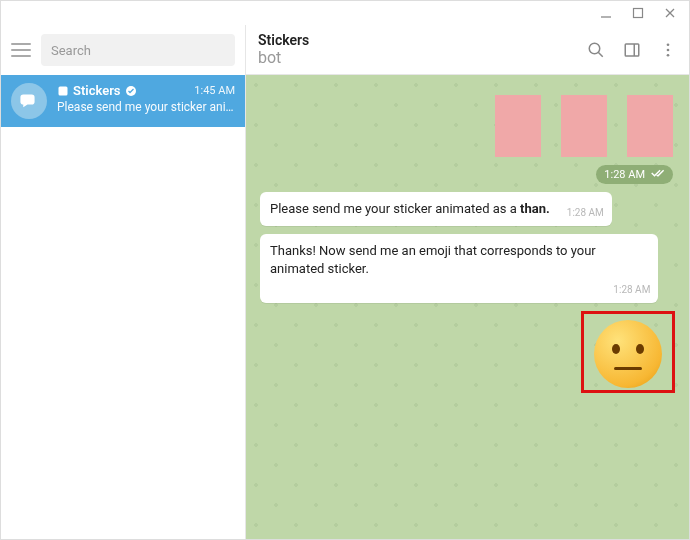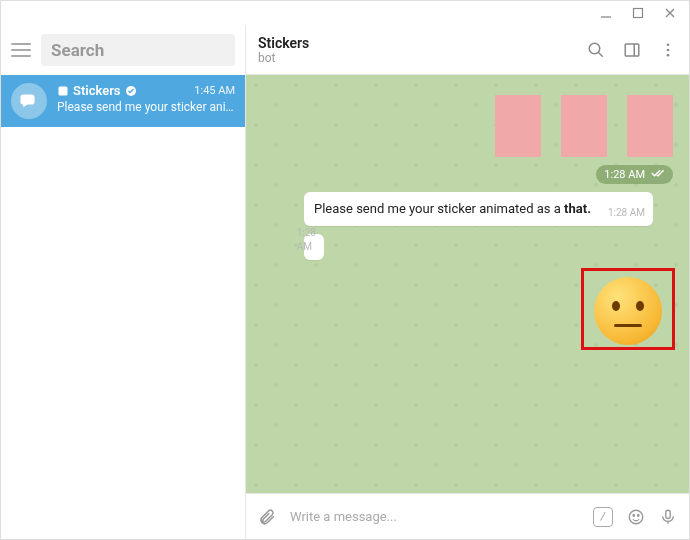--- a/index.html
+++ b/index.html
@@ -5,39 +5,39 @@
   * { box-sizing: border-box; margin: 0; padding: 0; }
   body { font-family: -apple-system, "Segoe UI", Roboto, Arial, sans-serif; font-size: 13px; color: #333; background: #fff; }
   .window { width: 690px; height: 540px; border: 1px solid #ddd; position: relative; display: flex; flex-direction: column; }
   .titlebar { height: 24px; display: flex; justify-content: flex-end; align-items: center; gap: 18px; padding-right: 12px; color: #888; font-size: 12px; }
   .titlebar .tb-btn { width: 14px; height: 14px; display: flex; align-items: center; justify-content: center; cursor: default; }
   .app { flex: 1; display: flex; min-height: 0; }
   .sidebar { width: 245px; display: flex; flex-direction: column; border-right: 1px solid #e6e6e6; }
   .sb-top { height: 50px; display: flex; align-items: center; gap: 10px; padding: 0 10px; }
   .hamburger { width: 20px; height: 14px; display: flex; flex-direction: column; justify-content: space-between; }
   .hamburger span { display: block; height: 2px; background: #aaa; border-radius: 1px; }
-  .search { flex: 1; height: 32px; background: #f1f1f1; border-radius: 4px; display: flex; align-items: center; padding: 0 10px; color: #999; font-size: 17px; font-weight: bold; }
+  .search { flex: 1; height: 32px; background: #f1f1f1; border-radius: 4px; display: flex; align-items: center; padding: 0 10px; color: #999; font-size: 13px; }
   .chat-item { background: #4fa8e0; color: #fff; padding: 8px 10px; display: flex; gap: 10px; align-items: flex-start; }
   .avatar { width: 36px; height: 36px; border-radius: 50%; background: #8cc6e8; display: flex; align-items: center; justify-content: center; flex-shrink: 0; }
   .avatar svg { width:20px; height:20px; }
   .chat-body { flex:1; min-width:0; }
   .chat-line1 { display: flex; align-items: center; justify-content: space-between; }
   .chat-name { display: flex; align-items: center; gap: 4px; font-weight: 600; font-size: 13px; }
   .chat-time { font-size: 11px; opacity: .9; }
   .chat-preview { font-size: 12px; opacity: .95; white-space: nowrap; overflow: hidden; text-overflow: ellipsis; margin-top: 2px; }
   .main { flex:1; display:flex; flex-direction:column; min-width:0; }
   .header { height: 50px; padding: 6px 12px; display:flex; align-items:center; justify-content:space-between; border-bottom:1px solid #e6e6e6; }
   .header-left { display:flex; flex-direction:column; }
   .h-title { font-size:14px; font-weight:600; color:#222; }
-  .h-sub { font-size:12px; color:#999; }
+  .h-sub { font-size:16px; color:#999; }
   .header-right { display:flex; align-items:center; gap:18px; color:#888; }
   .icon-btn { width:18px; height:18px; display:flex; align-items:center; justify-content:center; }
   .messages { flex:1; position:relative; overflow:hidden; background:#bfd7a8; }
   .pattern { position:absolute; inset:0; opacity:.12; background-image: radial-gradient(circle at 10px 10px, #6b8e5b 2px, transparent 2px), radial-gradient(circle at 30px 30px, #6b8e5b 2px, transparent 2px); background-size:40px 40px; }
-  .msg-inner { position:absolute; inset:0; padding:14px 14px 0 14px; display:flex; flex-direction:column; gap:8px; overflow:hidden;margin-left:44px; }
+  .msg-inner { position:absolute; inset:0; padding:14px 14px 0 14px; display:flex; flex-direction:column; gap:8px; overflow:hidden; }
   .stickers-row { display:flex; justify-content:flex-end; gap:20px; padding:6px 2px 0 0; }
   .stk { width:46px; height:62px; background:#f0a8a8; }
   .stamp-row { display:flex; justify-content:flex-end; align-items:center; gap:6px; padding-right:2px; }
   .stamp-pill { background:#8fae76; color:#fff; font-size:11px; padding:3px 8px; border-radius:10px; display:flex; align-items:center; gap:6px; }
   .ticks { color:#e6f3dd; }
   .bubble { background:#fff; border-radius:6px; padding:8px 10px; box-shadow:0 1px 0 rgba(0,0,0,.06); position:relative; max-width:96%; align-self:flex-start; font-size:13px; line-height:1.4; color:#222; }
   .bubble .time { position:absolute; right:8px; bottom:6px; font-size:10px; color:#b8b8b8; }
   .bubble p { margin-bottom:10px; }
   .bubble p:last-of-type { margin-bottom:6px; }
   .emoji-wrap { align-self:flex-end; border:3px solid #d11; padding:6px 10px 2px 10px; }
@@ -153,56 +153,32 @@
               <span class="ticks">
                 <svg width="14" height="10" viewBox="0 0 20 12" fill="none" stroke="#fff" stroke-width="2">
                     <path d="M1 6l4 4L13 2"></path>
                     <path d="M8 9l2 1L18 2"></path>
                   </svg>
               </span>
             </div>
           </div>
 
           <div class="bubble" style="padding-right:62px;">
-            <span><span>Please send me your sticker animated as a </span><b>that.</b></span>
+            <span><span>Please send me your sticker animated as a </span><b>than.</b></span>
             <span class="time">1:28 AM</span>
           </div>
 
           <div class="bubble" style="padding-bottom:18px;">
+            <p>Thanks! Now send me an emoji that corresponds to your animated sticker.</p>
             <span class="time">1:28 AM</span>
           </div>
 
           <div class="emoji-wrap">
             <div class="emoji">
                 <div class="emoji-mouth"></div>
               </div>
           </div>
         </div>
       </div>
 
-      <div class="composer">
-        <div class="icon-btn">
-          <svg width="20" height="20" viewBox="0 0 24 24" fill="none" stroke="#999" stroke-width="2">
-              <path d="M21 11l-9 9a5 5 0 0 1-7-7l9-9a3.5 3.5 0 0 1 5 5l-9 9a2 2 0 0 1-3-3l8-8"></path>
-            </svg>
-        </div>
-        <div class="inp">
-          <span>Write a message...</span>
-        </div>
-        <div class="sq">/</div>
-        <div class="icon-btn">
-          <svg width="20" height="20" viewBox="0 0 24 24" fill="none" stroke="#999" stroke-width="1.8">
-              <circle cx="12" cy="12" r="9"></circle>
-              <circle cx="9" cy="10" r="1" fill="#999"></circle>
-              <circle cx="15" cy="10" r="1" fill="#999"></circle>
-              <path d="M8 15c1 1.5 2.5 2 4 2s3-.5 4-2"></path>
-            </svg>
-        </div>
-        <div class="icon-btn">
-          <svg width="20" height="20" viewBox="0 0 24 24" fill="none" stroke="#999" stroke-width="1.8">
-              <rect x="9" y="3" width="6" height="11" rx="3"></rect>
-              <path d="M5 11a7 7 0 0 0 14 0M12 18v3"></path>
-            </svg>
-        </div>
-      </div>
     </div>
   </div>
 </div>
 
 </body></html>

